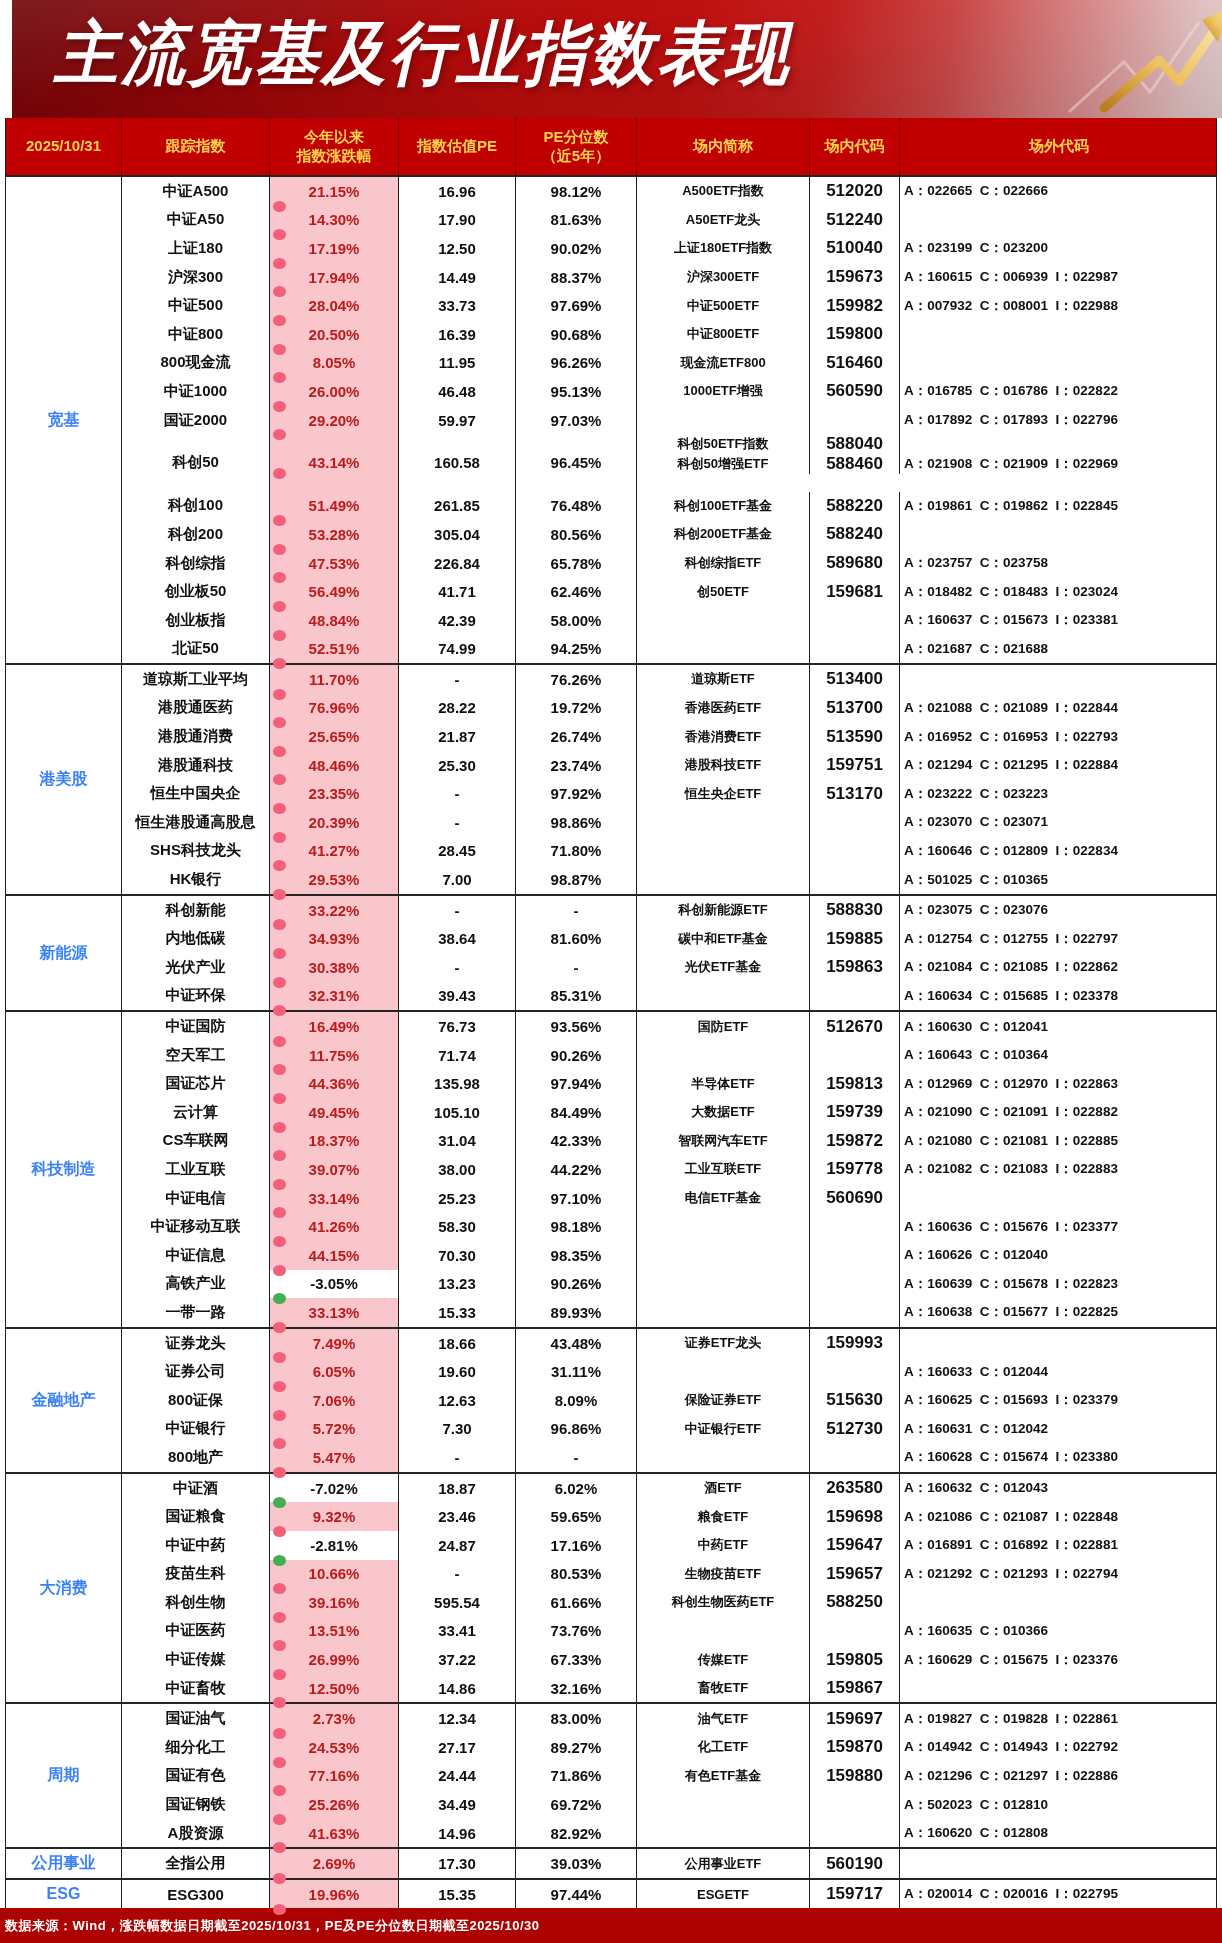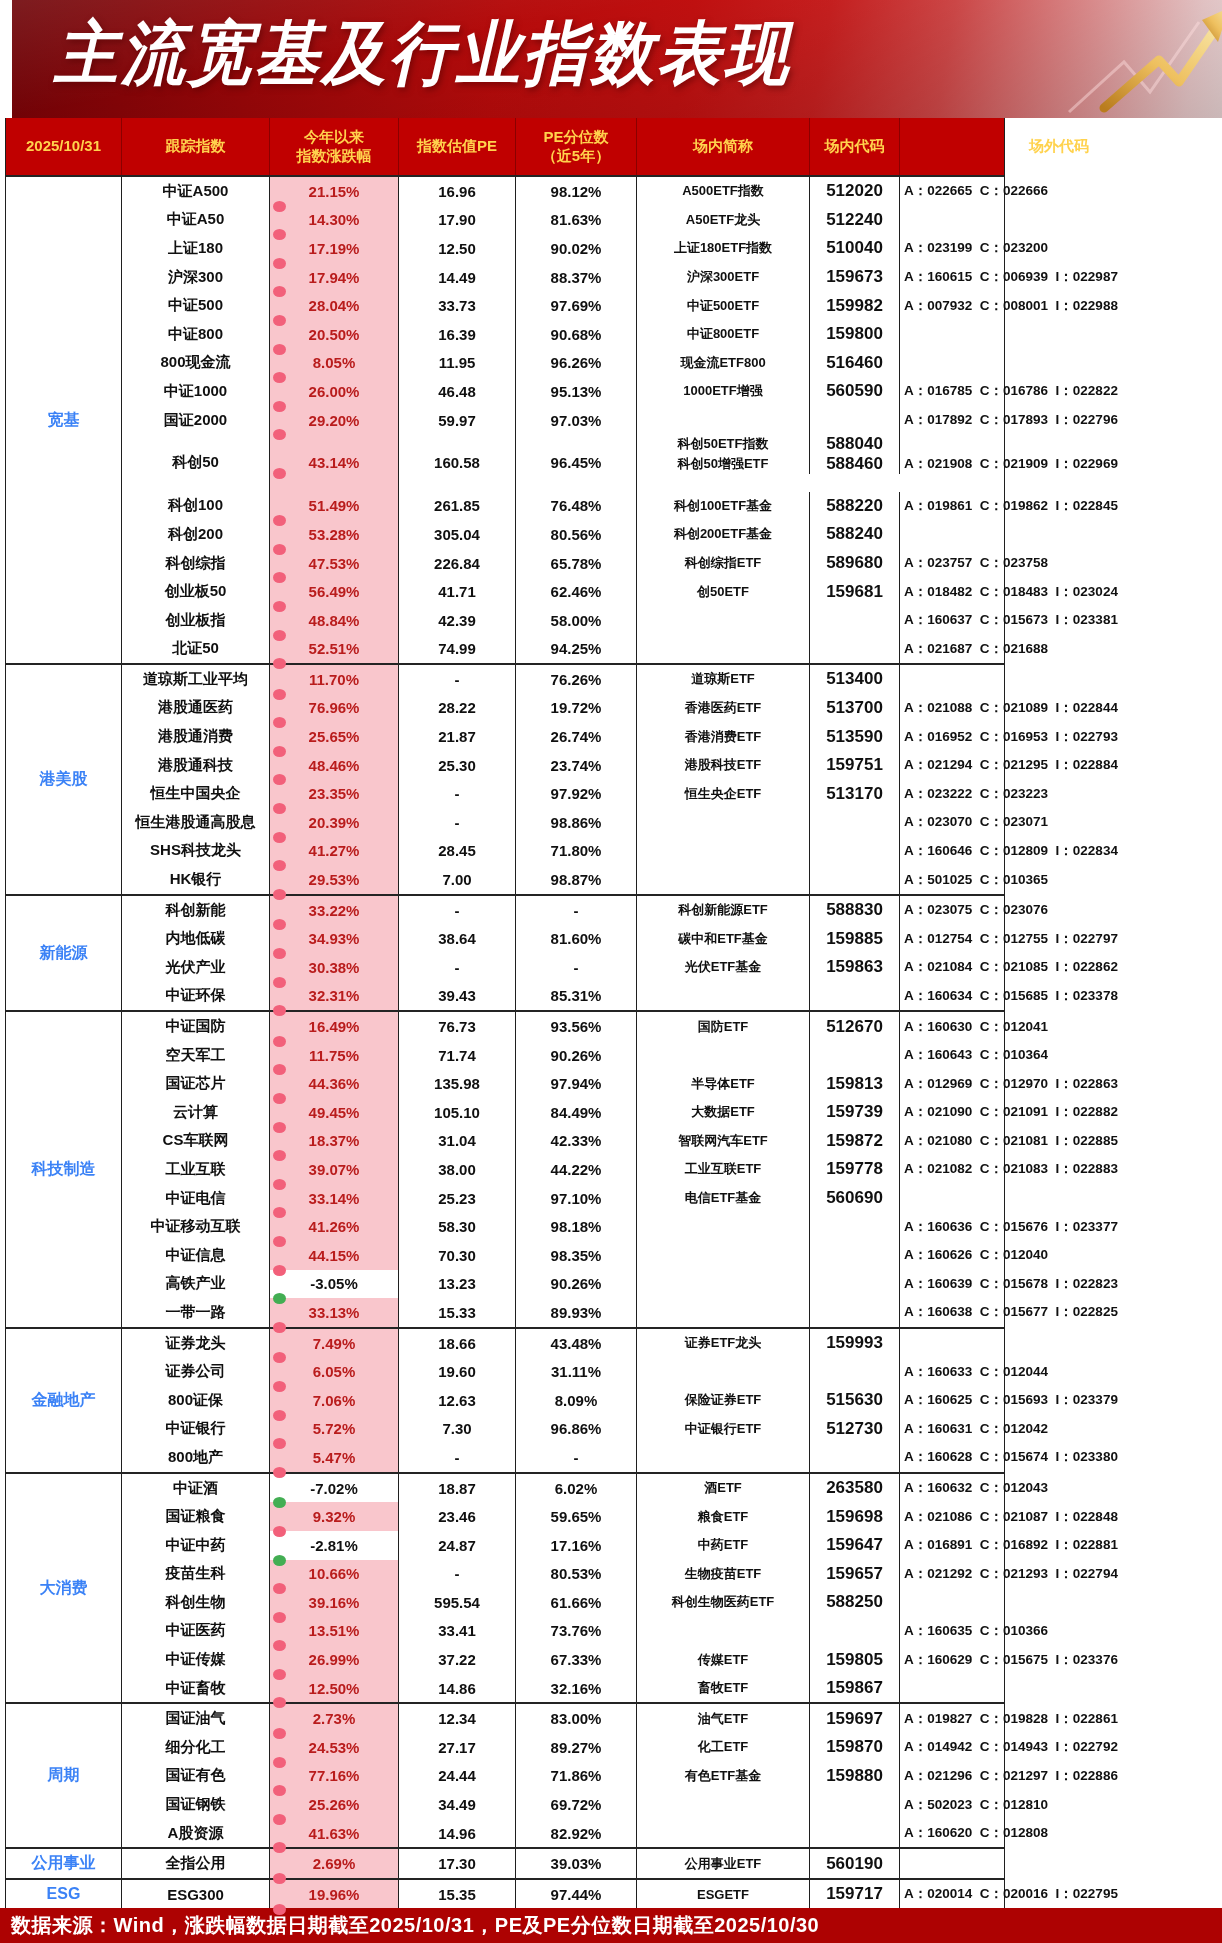--- a/index.html
+++ b/index.html
@@ -13,21 +13,21 @@
       linear-gradient(100deg,#6e0206 0%,#930608 20%,#b50b0b 40%,#c01010 55%,#c92020 66%,#d44a4a 76%,#e89a9b 88%,#f4d2d3 96%,#f7e4e4 100%);}
   .banner:after{content:"";position:absolute;inset:0;
       background:linear-gradient(170deg,rgba(255,255,255,.10) 0%,rgba(255,255,255,0) 35%,rgba(0,0,0,.18) 100%);}
   .banner-title{position:absolute;left:42px;top:10px;z-index:3;
       font-family:"DejaVu Serif","Liberation Serif",serif;
       font-size:64px;font-weight:bold;font-style:italic;color:#fff;letter-spacing:3px;
       text-shadow:2px 3px 6px rgba(80,0,0,.55);transform:scaleY(1.08);}
   .banner svg{position:absolute;right:0;top:0;z-index:2;}
 
   
-  .tablewrap{position:absolute;left:5px;top:118px;width:1000px;
+  .tablewrap{position:absolute;left:5px;top:118px;width:1212px;
       border-left:1px solid #1f1f1f;border-right:1px solid #1f1f1f;}
   .hrow{display:grid;grid-template-columns:116px 148px 129px 117px 121px 173px 90px 318px;
       height:57px;background:#c00000;}
   .hcell{display:flex;align-items:center;justify-content:center;text-align:center;
       color:#ffd24d;font-weight:bold;font-size:15px;line-height:1.25;
       border-right:1px solid #8a0000;white-space:pre-line;}
   .hcell:last-child{border-right:none;}
 
   .section{display:flex;border-top:2px solid #242424;}
   .section:first-of-type{border-top:2px solid #242424;}
@@ -48,22 +48,22 @@
   .dot.green{background:#43ae53;}
   .double .pct .dot{bottom:auto;top:58%;}
   .etf{font-size:13px;}
   .code{font-size:17px;}
   .otc{justify-content:flex-start;padding-left:4px;font-size:13.5px;white-space:pre;}
   .span2{grid-row:1 / span 2;}
   .subcol{display:flex;flex-direction:column;}
 
   
   .footer{position:absolute;left:0;bottom:0;width:1222px;height:35px;background:#ad0202;
-      color:#fff;font-size:20px;font-weight:bold;display:flex;align-items:center;
-      padding-left:11px;letter-spacing:.5px;}
+      color:#fff;font-size:13px;font-weight:bold;display:flex;align-items:center;
+      padding-left:5px;letter-spacing:.5px;}
 </style>
 </head>
 <body>
 
 <div class="page">
 
   <div class="banner">
     <div class="banner-title">主流宽基及行业指数表现</div>
     <svg width="260" height="118" viewBox="0 0 260 118">
       <defs>

